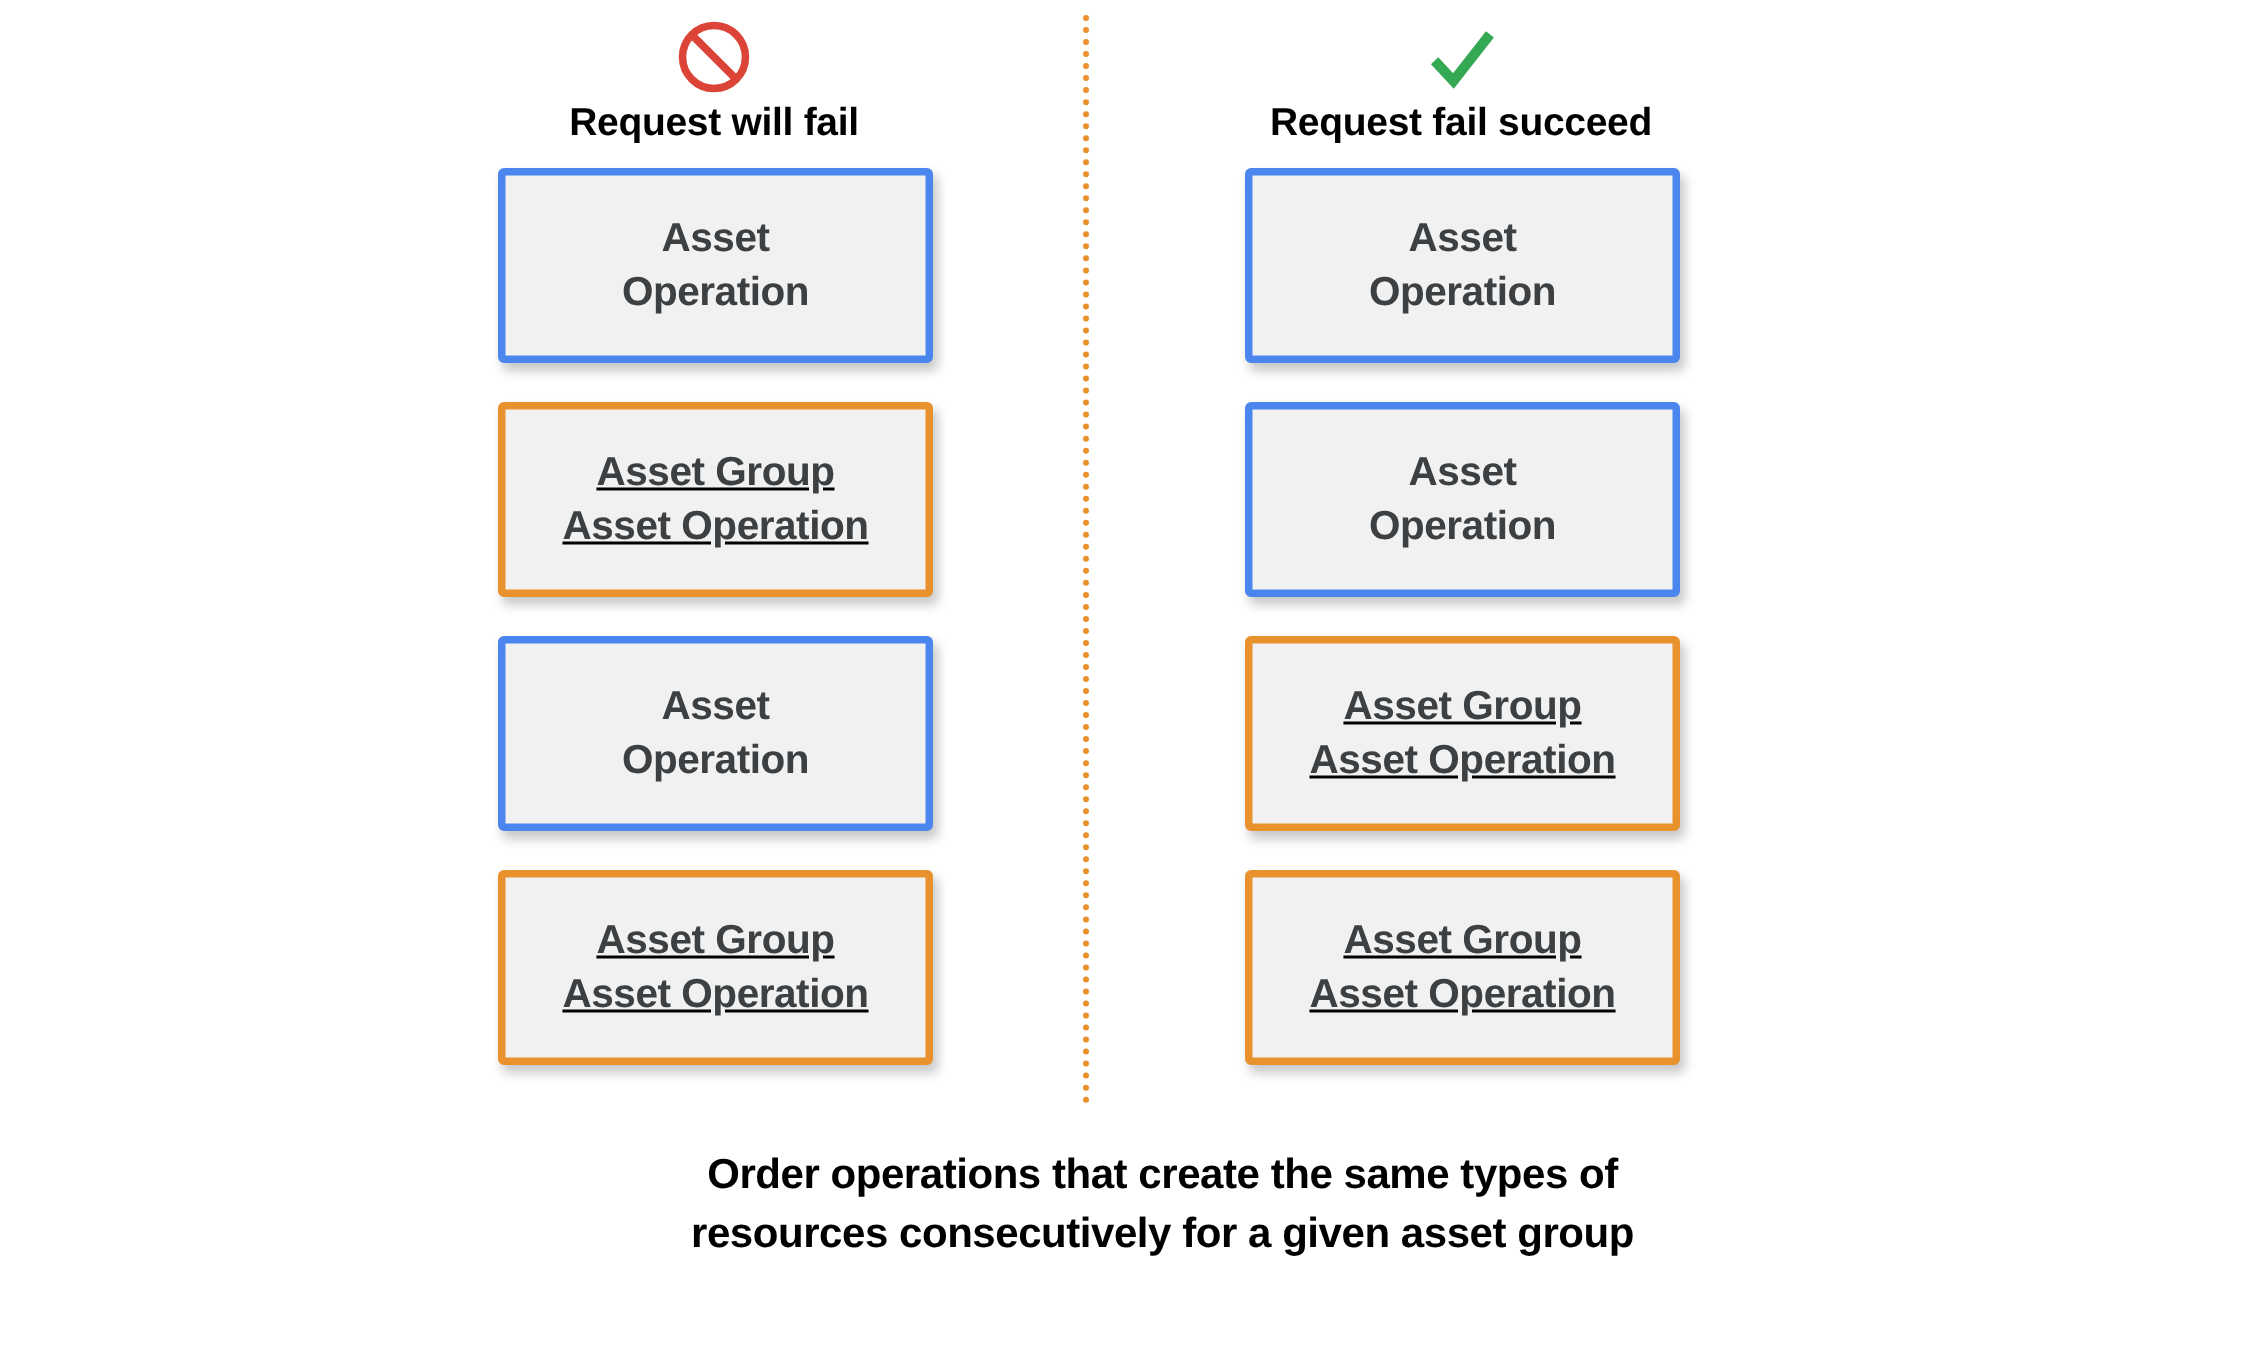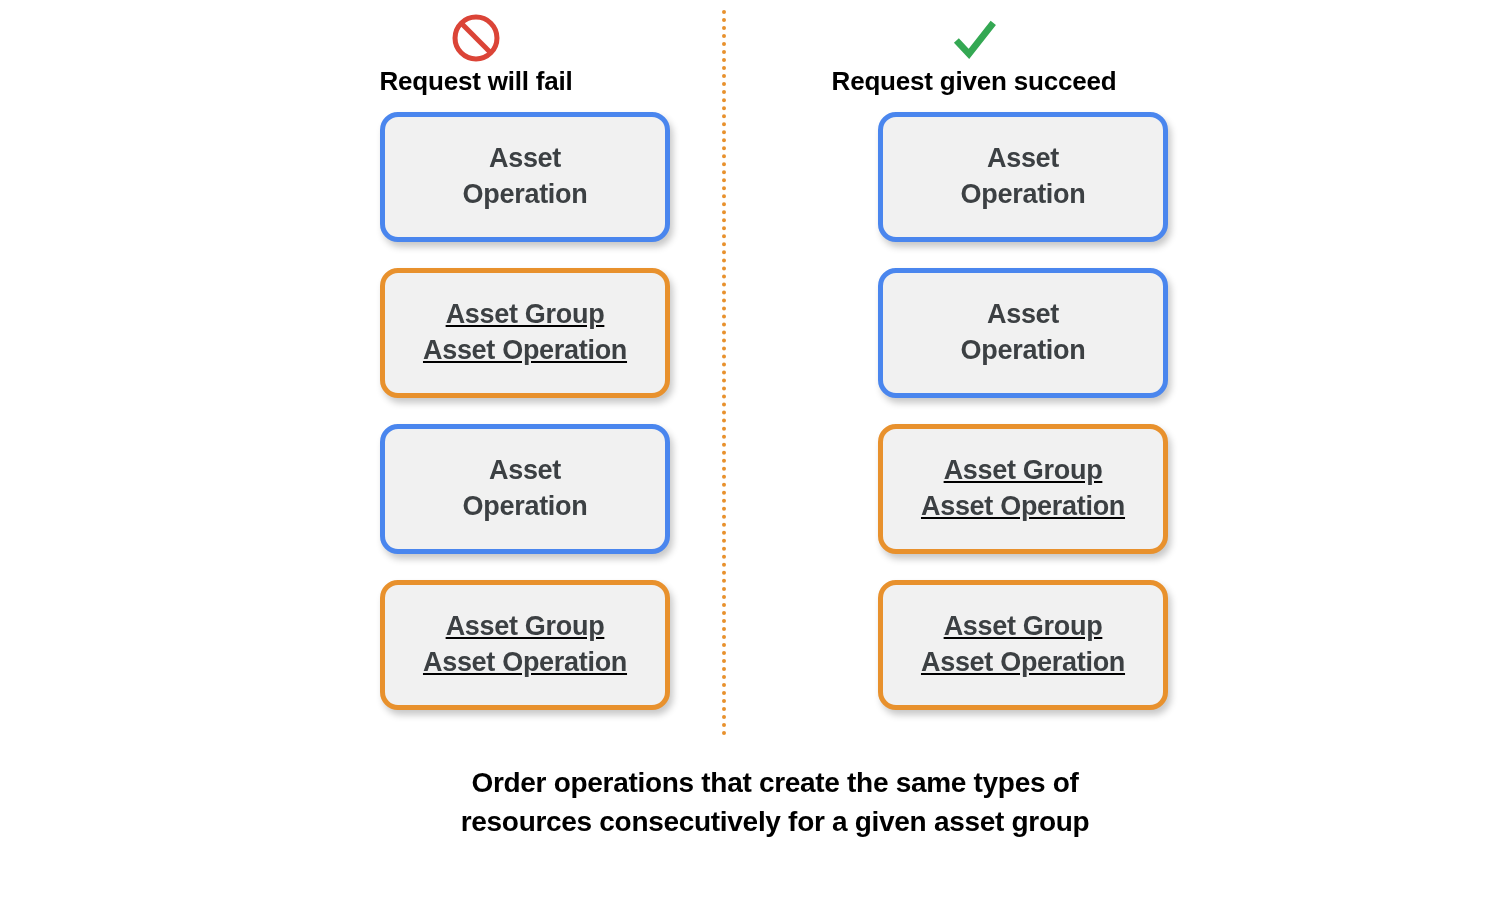--- a/index.html
+++ b/index.html
@@ -72,28 +72,27 @@
     top: 112px;
     left: 26px;
     width: 290px;
   }
   .op-box {
     box-sizing: border-box;
     width: 290px;
     height: 130px;
     margin-bottom: 26px;
     background: #f1f1f1;
-    border-radius: 18px;
+    border-radius: 4px;
     border: 5px solid #4a86ee;
     box-shadow: 3px 5px 7px rgba(0,0,0,0.22);
     display: flex;
     align-items: center;
     justify-content: center;
     text-align: center;
-    margin-left: 48px;
   }
   .op-box.type-assetgroup {
     border-color: #e8912d;
     text-decoration: underline;
   }
   .op-box .op-label {
     font-family: "Liberation Sans", sans-serif;
     font-size: 27px;
     font-weight: bold;
     color: #3c4043;
@@ -155,21 +154,21 @@
       </div>
     </div>
   </div>
 
   <div class="column succeed">
 
     <div class="col-header">
       <svg class="status-icon" viewBox="0 0 62 62" xmlns="http://www.w3.org/2000/svg">
         <polyline points="10,34 25,50 54,13" fill="none" stroke="#34a853" stroke-width="8" stroke-linecap="butt" stroke-linejoin="miter"></polyline>
       </svg>
-      <span class="col-title">Request given succeed</span>
+      <span class="col-title">Request fail succeed</span>
     </div>
 
     <div class="box-stack">
       <div class="op-box type-asset">
         <span class="op-label">Asset
 Operation</span>
       </div>
       <div class="op-box type-asset">
         <span class="op-label">Asset
 Operation</span>

